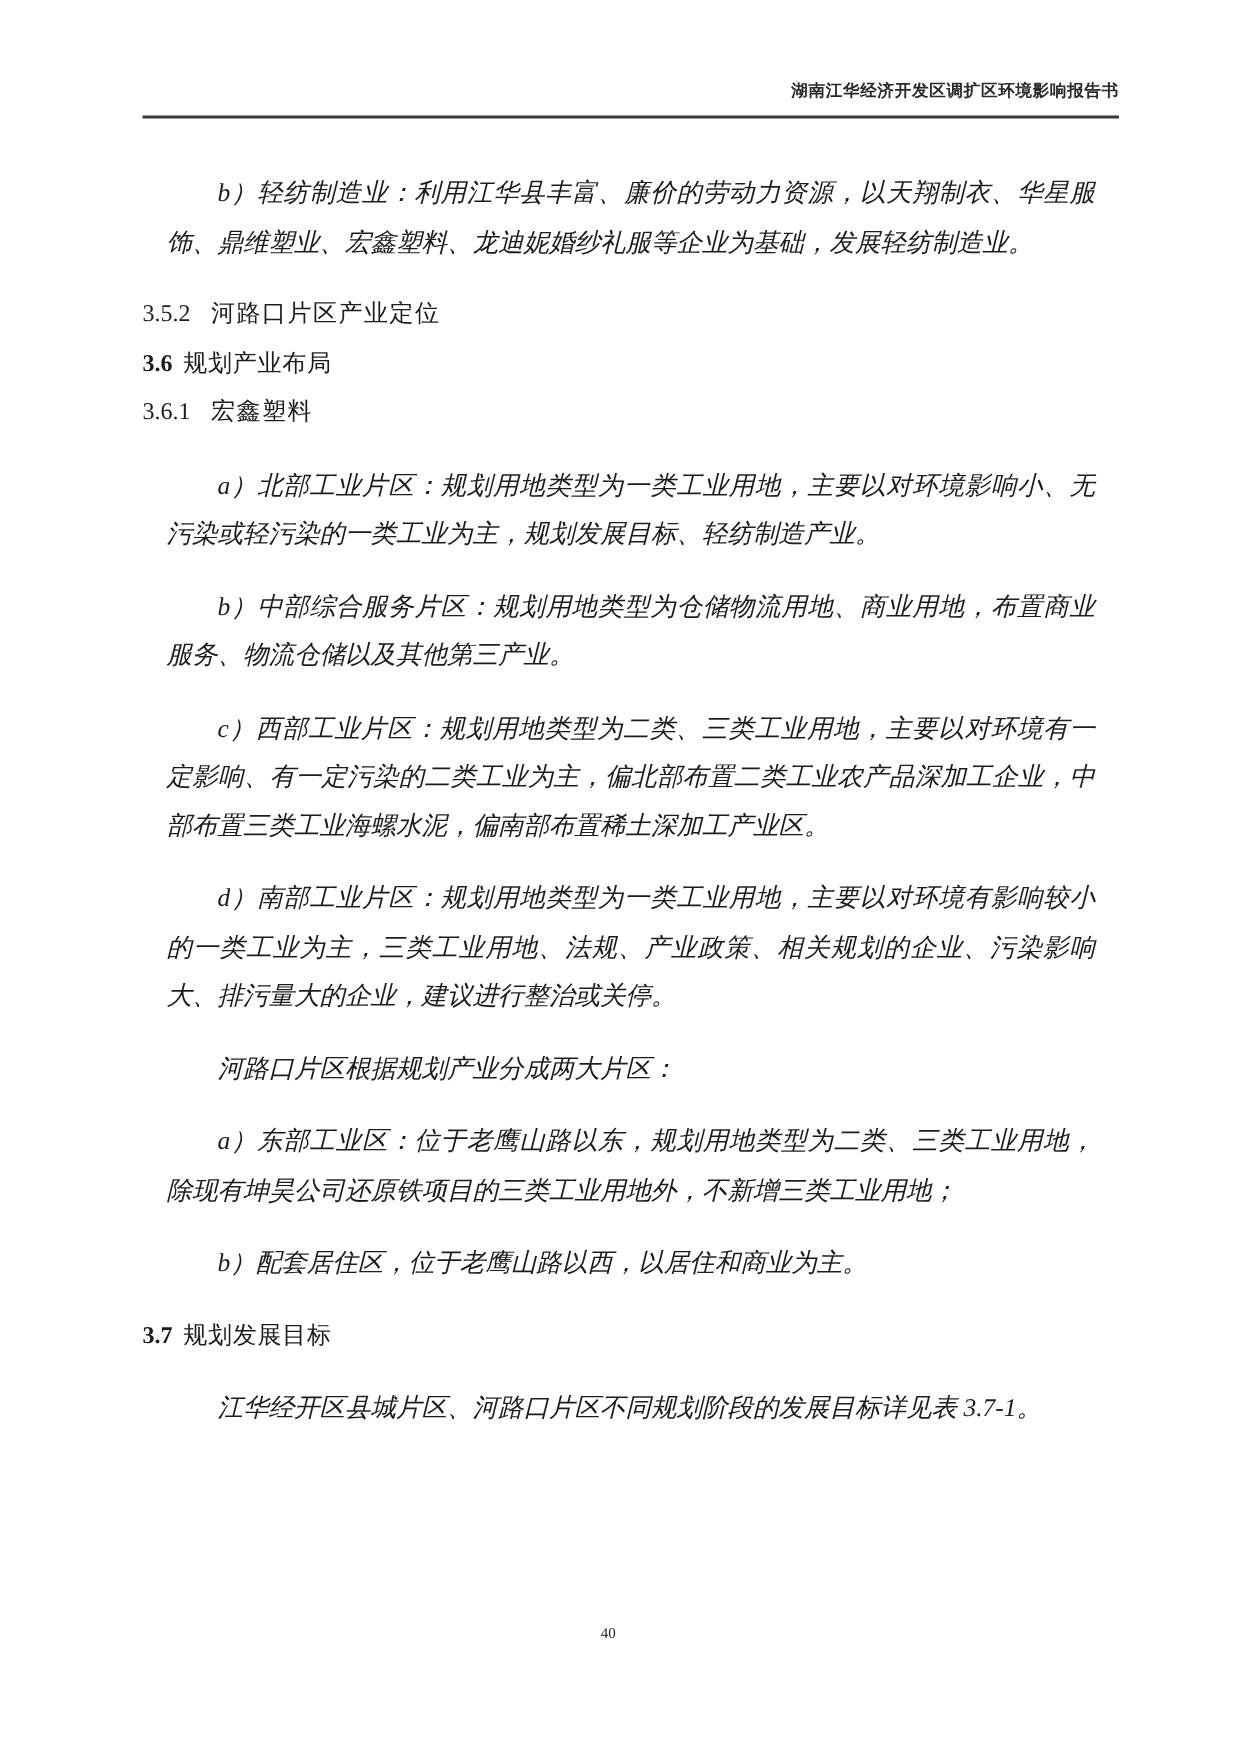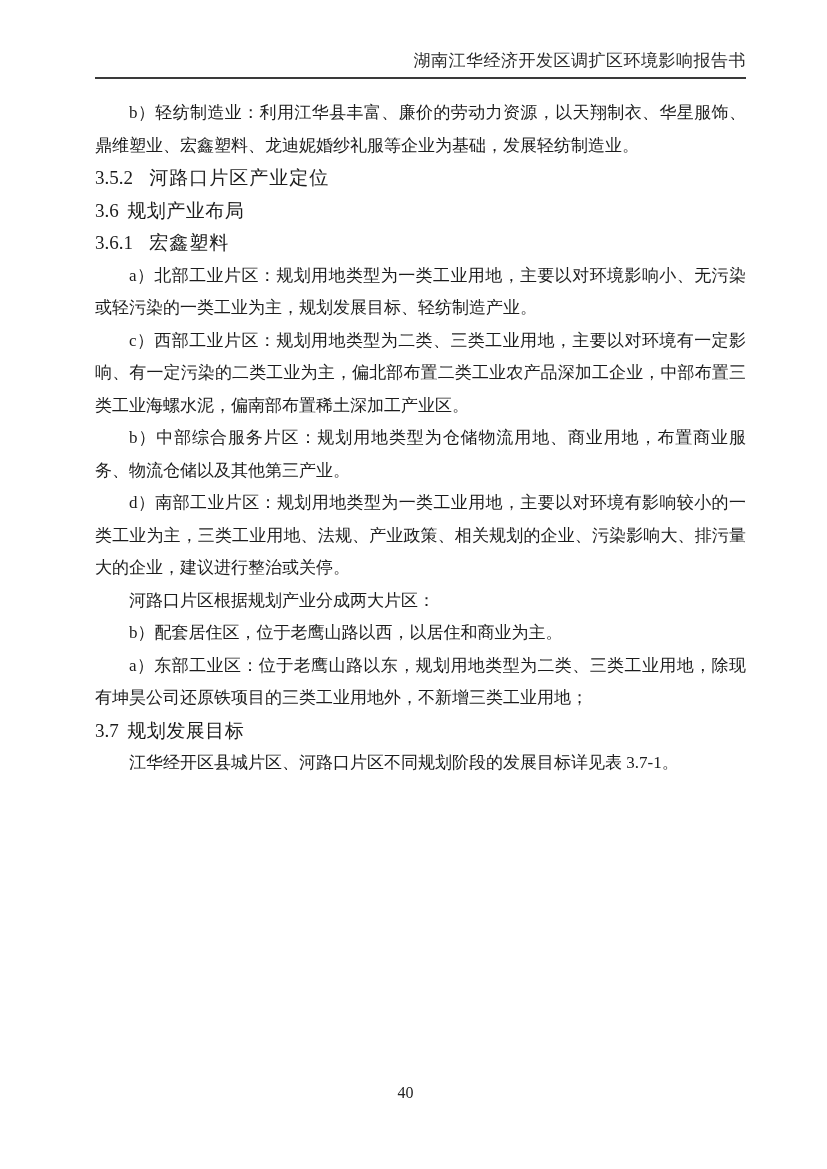--- a/index.html
+++ b/index.html
@@ -15,69 +15,71 @@
     color:var(--text);
     overflow:hidden;
     box-sizing:border-box;
   }
   
   .hdr{
     position:absolute;left:95px;right:81px;top:52px;
   }
   .hdr-title{
     text-align:right;
-    font-size:17px;
+    font-size:11px;
     line-height:18px;
     color:#2a2a2a;
     padding-bottom:7px;
     letter-spacing:0.5px;
+    font-weight:bold;
   }
   .hdr-rule{
     height:2px;
     background:var(--rule);
   }
   
   .doc{
     position:absolute;left:95px;right:81px;top:97px;
     font-size:17px;
     line-height:32.5px;
     text-align:justify;
   }
   .para{
-    margin:0;
+    margin:16px;
     text-indent:2em;
+    font-style:italic;
   }
   .h2,.h3{
     margin:0;
-    font-size:19px;
+    font-size:16px;
     font-weight:normal;
     text-align:left;
     text-indent:0;
   }
   .h2 .n{
-    font-weight:normal;
+    font-weight:bold;
     margin-right:0.45em;
     text-align:center;
   }
   .h2 .t{
     font-family:"Liberation Sans","DejaVu Sans",sans-serif;
     font-weight:normal;
     letter-spacing:0.5px;
   }
   .h3 .n{
     margin-right:0.85em;
   }
   .h3 .t{
     letter-spacing:1px;
   }
   
   .ftr{
     position:absolute;left:0;right:16px;top:1084px;
     text-align:center;
-    font-size:16px;
+    font-size:10px;
     color:#222222;
   }
 </style>
 </head>
 <body>
 
 <div class="page">
 
   <div class="hdr">
     <div class="hdr-title">湖南江华经济开发区调扩区环境影响报告书</div>
@@ -91,32 +93,32 @@
     <h3 class="h3"><span class="n">3.5.2</span><span class="t">河路口片区产业定位</span></h3>
 
 
     <h2 class="h2"><span class="n">3.6</span><span class="t">规划产业布局</span></h2>
 
     <h3 class="h3"><span class="n">3.6.1</span><span class="t">宏鑫塑料</span></h3>
 
 
     <p class="para">a）北部工业片区：规划用地类型为一类工业用地，主要以对环境影响小、无污染或轻污染的一类工业为主，规划发展目标、轻纺制造产业。</p>
 
+    <p class="para">b）中部综合服务片区：规划用地类型为仓储物流用地、商业用地，布置商业服务、物流仓储以及其他第三产业。</p>
+
     <p class="para">c）西部工业片区：规划用地类型为二类、三类工业用地，主要以对环境有一定影响、有一定污染的二类工业为主，偏北部布置二类工业农产品深加工企业，中部布置三类工业海螺水泥，偏南部布置稀土深加工产业区。</p>
-
-    <p class="para">b）中部综合服务片区：规划用地类型为仓储物流用地、商业用地，布置商业服务、物流仓储以及其他第三产业。</p>
 
     <p class="para">d）南部工业片区：规划用地类型为一类工业用地，主要以对环境有影响较小的一类工业为主，三类工业用地、法规、产业政策、相关规划的企业、污染影响大、排污量大的企业，建议进行整治或关停。</p>
 
 
     <p class="para">河路口片区根据规划产业分成两大片区：</p>
 
+    <p class="para">a）东部工业区：位于老鹰山路以东，规划用地类型为二类、三类工业用地，除现有坤昊公司还原铁项目的三类工业用地外，不新增三类工业用地；</p>
+
     <p class="para">b）配套居住区，位于老鹰山路以西，以居住和商业为主。</p>
-
-    <p class="para">a）东部工业区：位于老鹰山路以东，规划用地类型为二类、三类工业用地，除现有坤昊公司还原铁项目的三类工业用地外，不新增三类工业用地；</p>
 
     <h2 class="h2"><span class="n">3.7</span><span class="t">规划发展目标</span></h2>
 
     <p class="para">江华经开区县城片区、河路口片区不同规划阶段的发展目标详见表 3.7-1。</p>
 
   </div>
 
   <div class="ftr">
     <span>40</span>
   </div>

